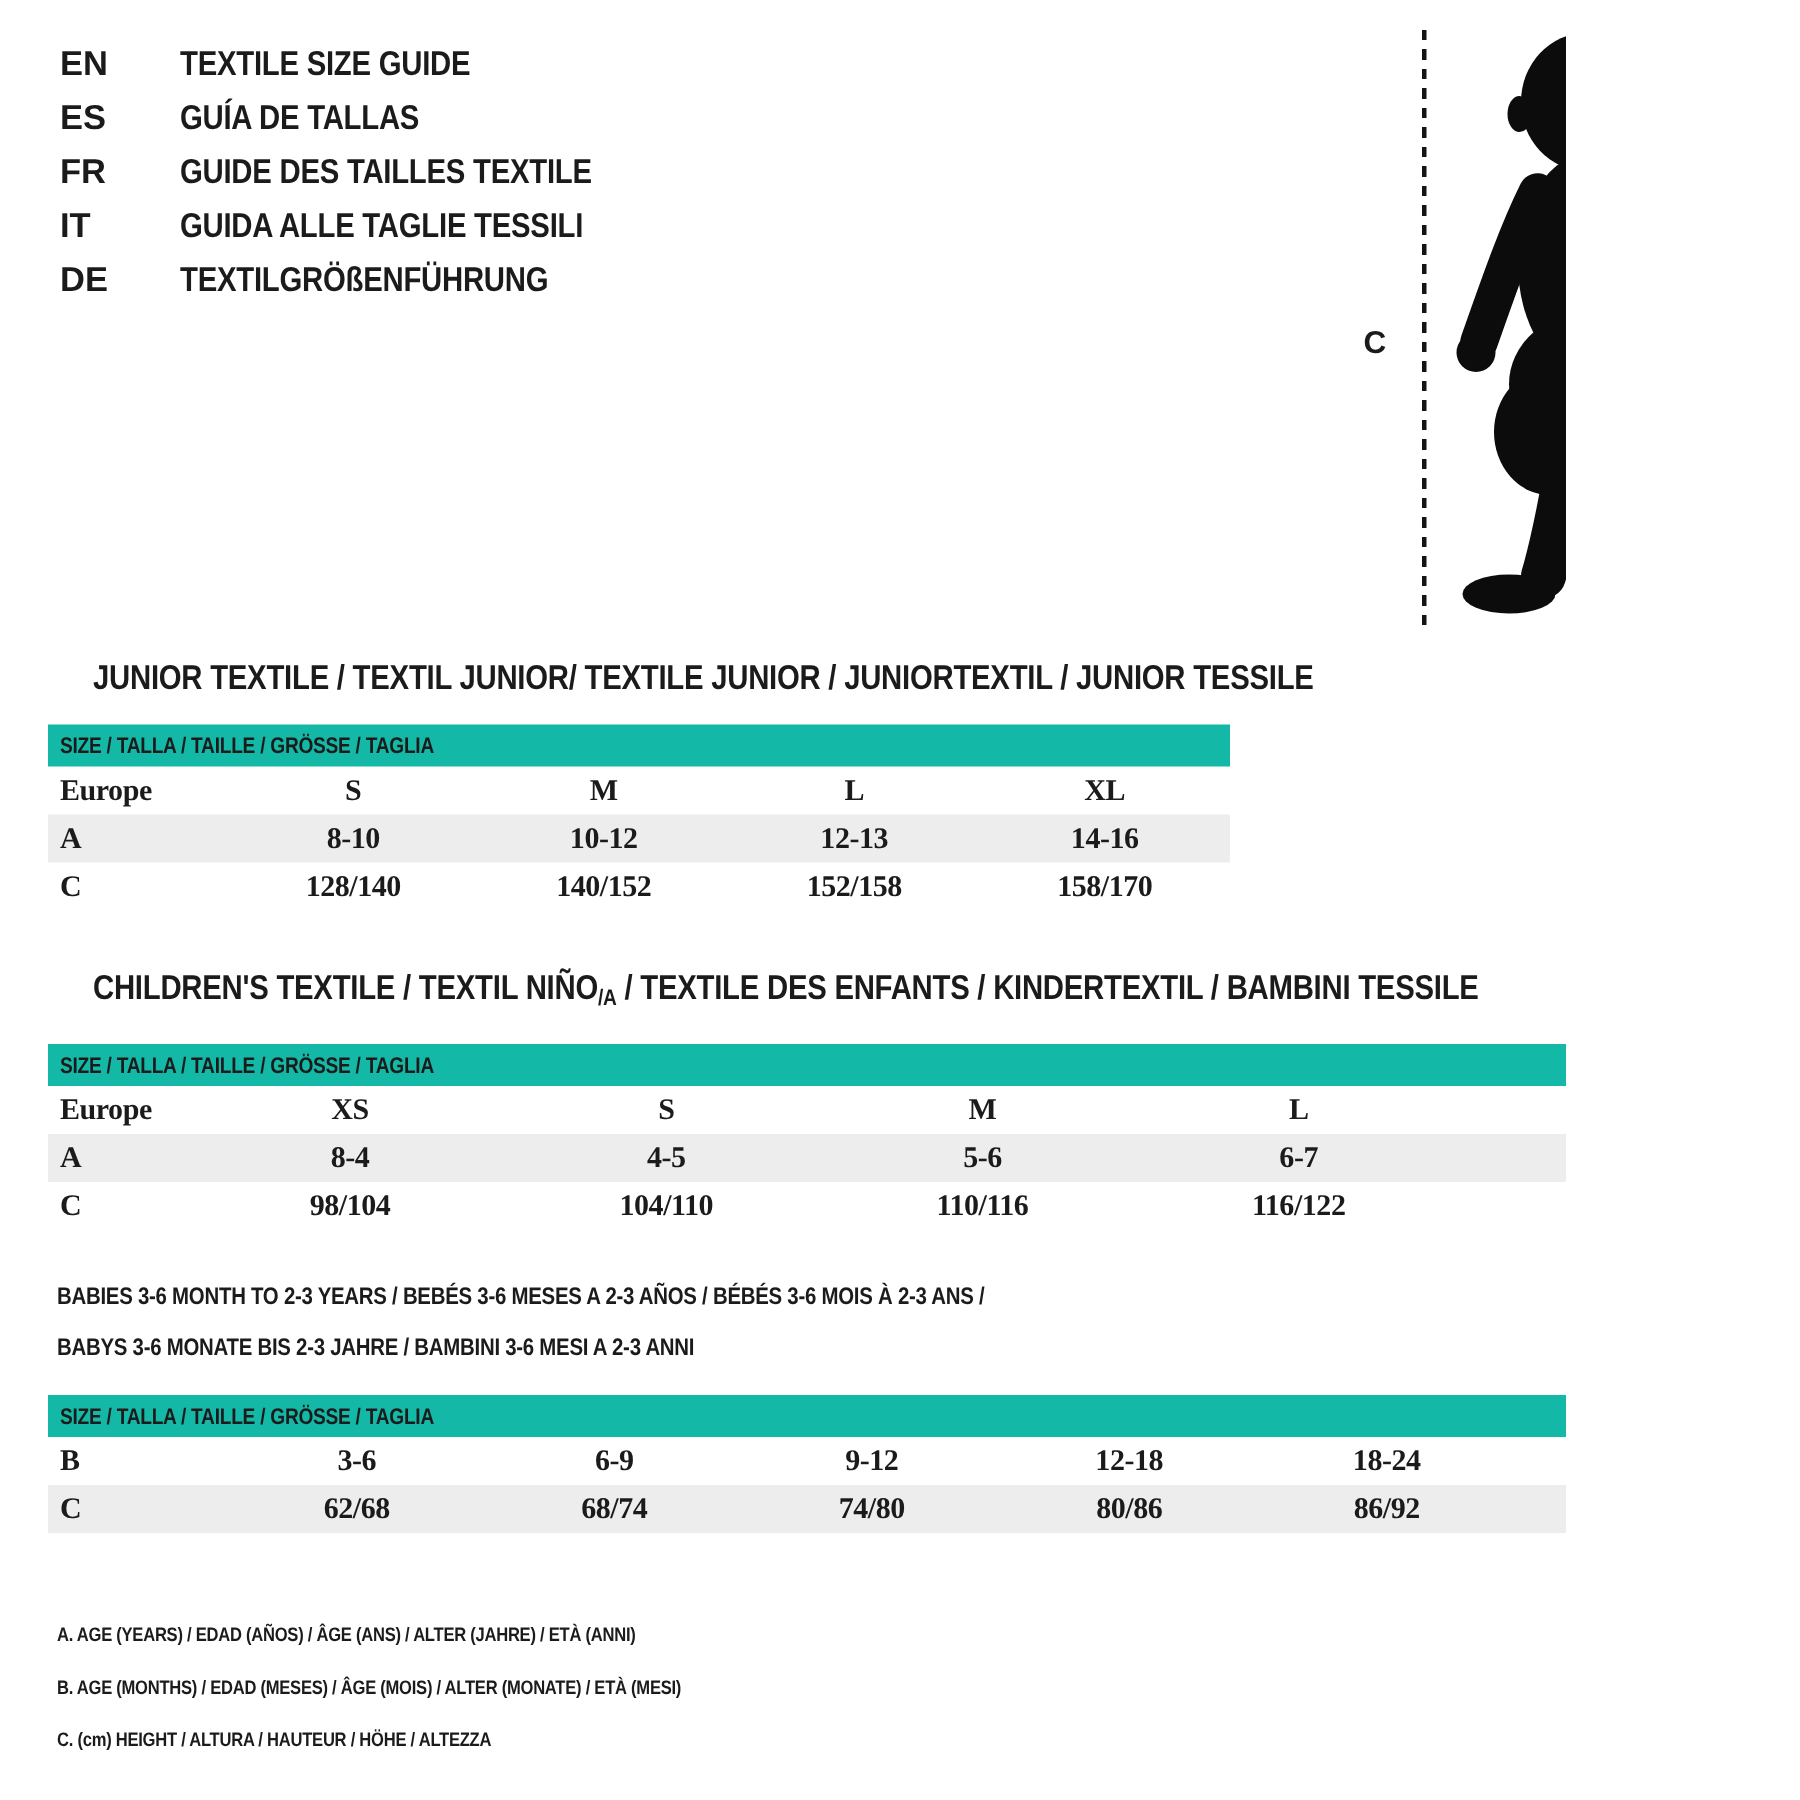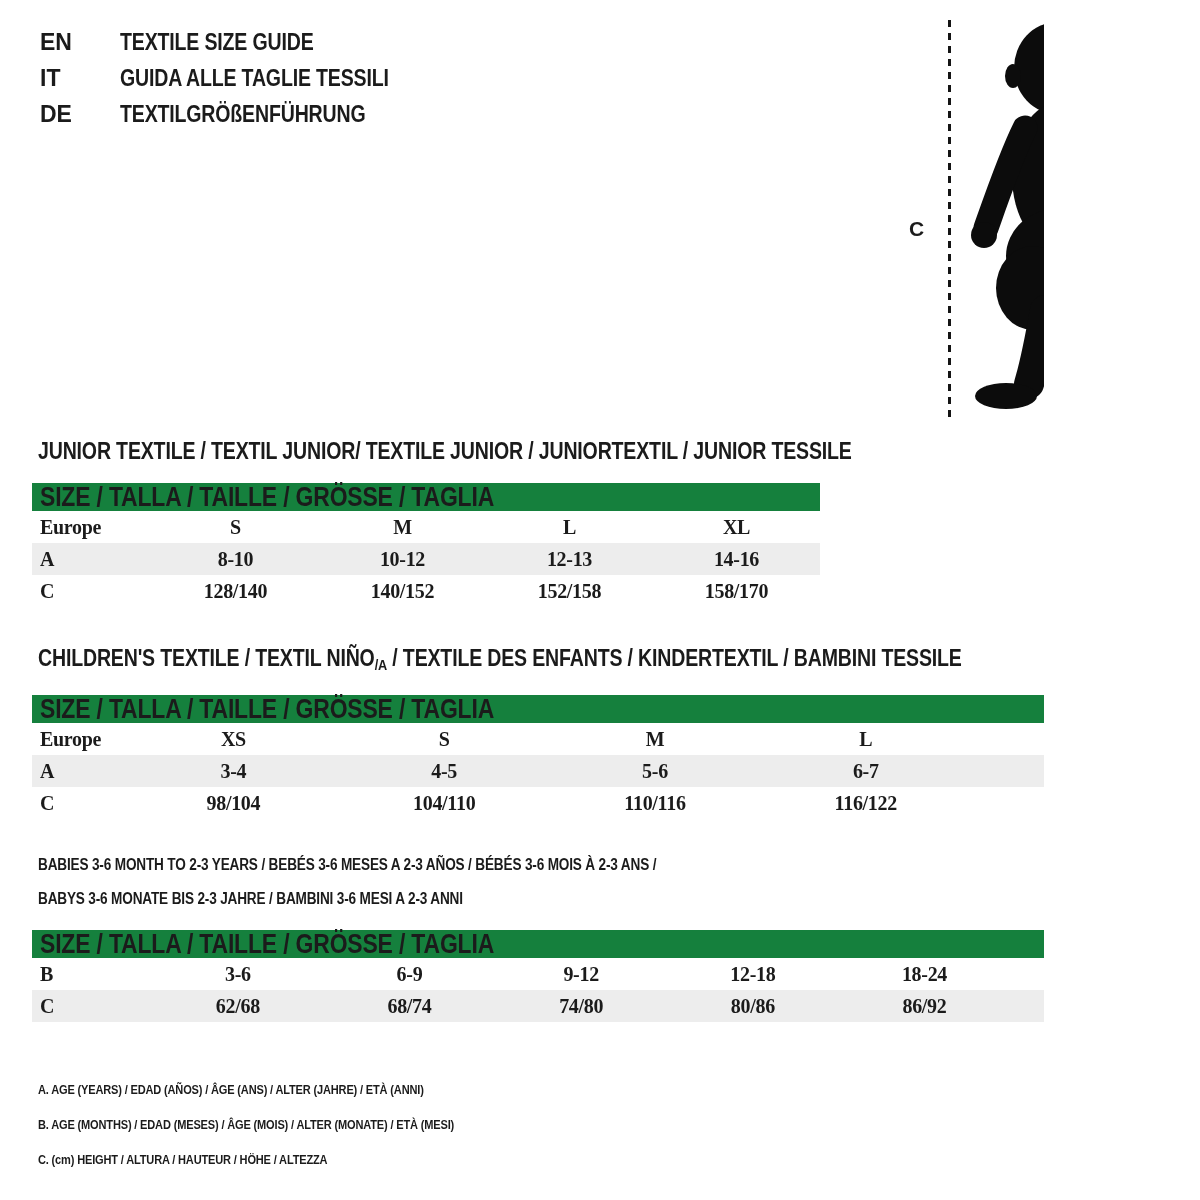--- a/index.html
+++ b/index.html
@@ -21,25 +21,25 @@
   .dash-line { position:absolute; left:53px; top:8px; width:3px; height:397px;
     background:repeating-linear-gradient(to bottom,#141414 0 7px,transparent 7px 13px); }
   .c-label { position:absolute; left:14px; top:205px; font-size:21px; }
   .toddler-svg { position:absolute; left:70px; top:3px; }
 
   
   .section { position:absolute; }
   .sec-junior   { left:32px; top:437px; width:788px; }
   .sec-children { left:32px; top:644px; width:1150px; }
   .sec-babies   { left:32px; top:848px; width:1150px; }
-  .sec-heading { font-size:23px; line-height:28px; padding-left:6px; }
+  .sec-heading { font-size:23px; line-height:28px; padding-left:6px;margin-left:24px; }
   .sec-heading-2l { font-size:16px; line-height:34px; padding-left:6px; }
   .sub-part { font-size:15px; position:relative; top:4px; }
-  .size-bar { height:28px; background:#15803d; display:flex; align-items:center;
-              padding-left:8px; font-size:27px; }
+  .size-bar { height:28px; background:#14b8a6; display:flex; align-items:center;
+              padding-left:8px; font-size:15px; }
   .mt18 { margin-top:18px; } .mt20 { margin-top:20px; } .mt14 { margin-top:14px; }
   .trow { height:32px; display:grid; align-items:center; font-size:20px;
           letter-spacing:-.3px; }
   .trow.stripe { background:#ededed; }
   .cols-junior   { grid-template-columns:120px repeat(4,1fr); }
   .cols-children { grid-template-columns:96px  repeat(5,1fr); }
   .cols-babies   { grid-template-columns:120px repeat(6,1fr); }
   .cell { text-align:center;font-family:Liberation Serif, serif; }
   .cell.label { text-align:left; padding-left:8px; }
 
@@ -51,20 +51,28 @@
 <body>
 
 <div id="canvas">
 
   <div class="lang-block">
     <div class="lang-row">
       <span class="lang-code">EN</span>
       <span class="cnd">TEXTILE SIZE GUIDE</span>
     </div>
     <div class="lang-row">
+      <span class="lang-code">ES</span>
+      <span class="cnd">GUÍA DE TALLAS</span>
+    </div>
+    <div class="lang-row">
+      <span class="lang-code">FR</span>
+      <span class="cnd">GUIDE DES TAILLES TEXTILE</span>
+    </div>
+    <div class="lang-row">
       <span class="lang-code">IT</span>
       <span class="cnd">GUIDA ALLE TAGLIE TESSILI</span>
     </div>
     <div class="lang-row">
       <span class="lang-code">DE</span>
       <span class="cnd">TEXTILGRÖßENFÜHRUNG</span>
     </div>
   </div>
 
   <div class="figure-block">
@@ -148,21 +156,21 @@
       <div class="trow cols-children">
         <div class="cell label">Europe</div>
         <div class="cell">XS</div>
         <div class="cell">S</div>
         <div class="cell">M</div>
         <div class="cell">L</div>
         <div class="cell">XL</div>
       </div>
       <div class="trow cols-children stripe">
         <div class="cell label">A</div>
-        <div class="cell">3-4</div>
+        <div class="cell">8-4</div>
         <div class="cell">4-5</div>
         <div class="cell">5-6</div>
         <div class="cell">6-7</div>
         <div class="cell">7-8</div>
       </div>
       <div class="trow cols-children">
         <div class="cell label">C</div>
         <div class="cell">98/104</div>
         <div class="cell">104/110</div>
         <div class="cell">110/116</div>

